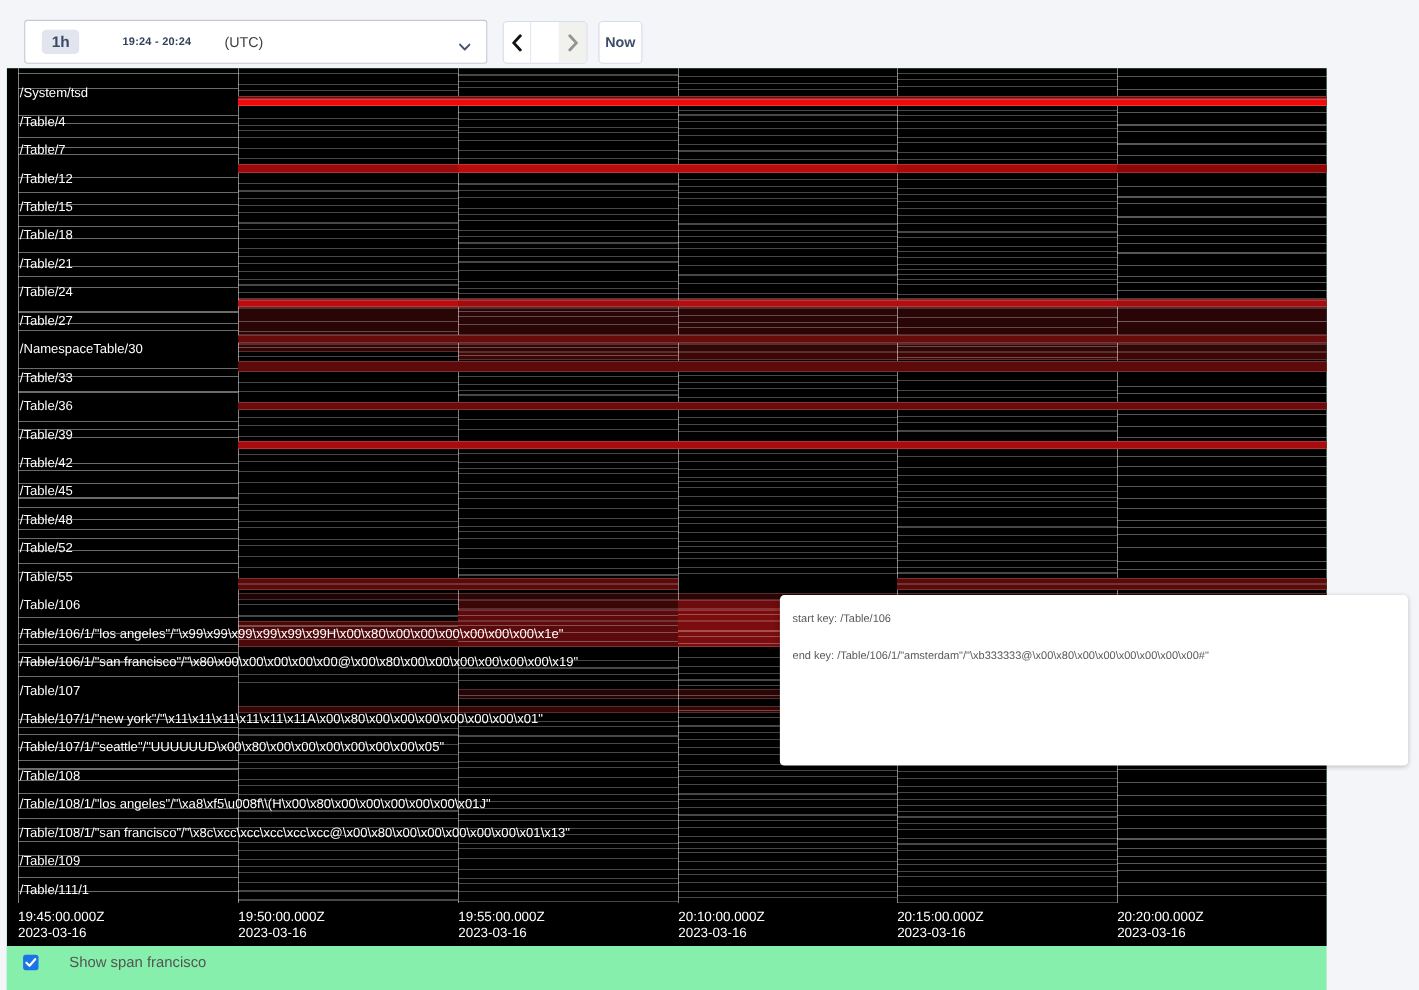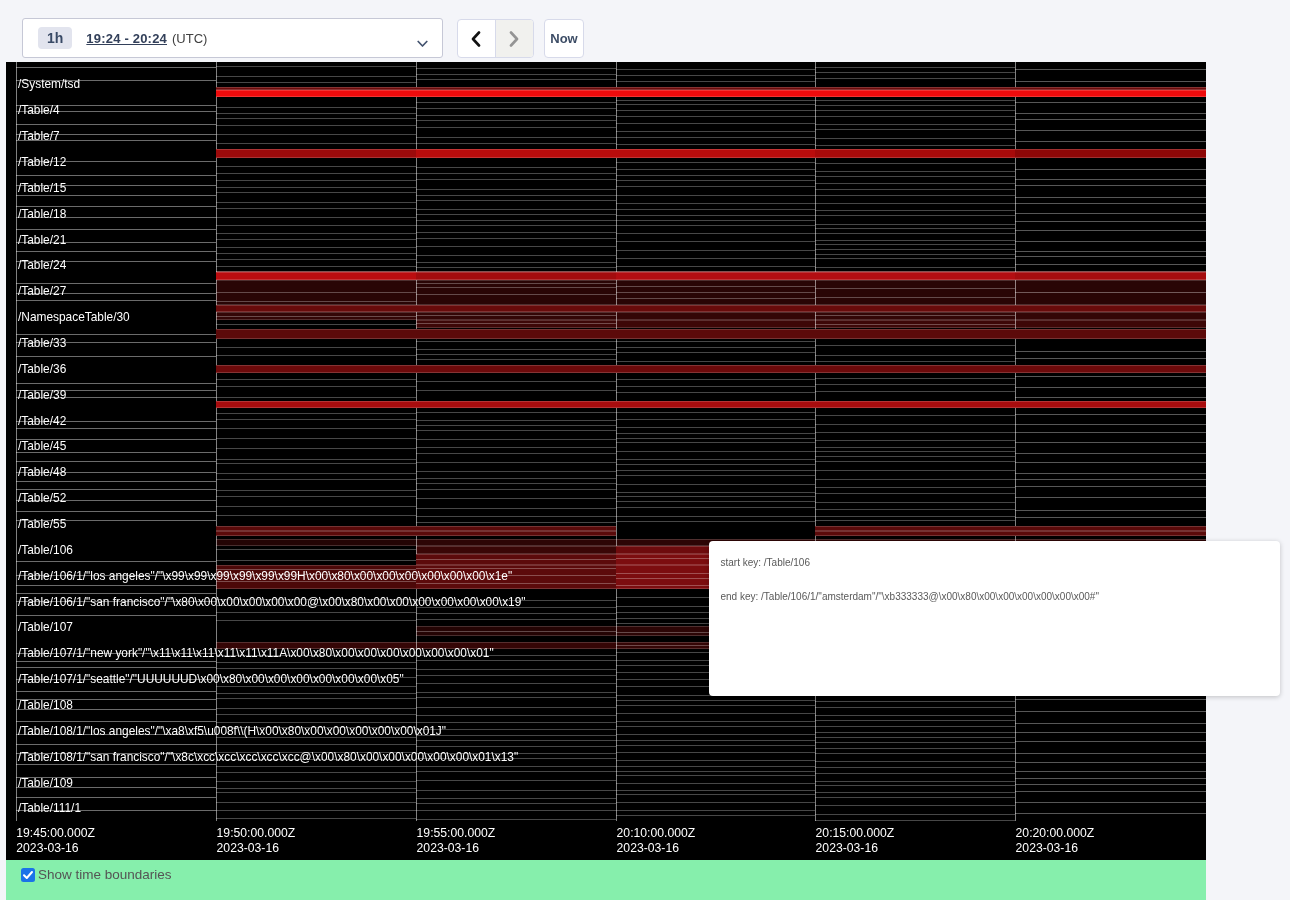--- a/index.html
+++ b/index.html
@@ -2,33 +2,33 @@
 <html><head>
 <meta charset="utf-8">
 <style>
   html,body{margin:0;padding:0;}
   body{
     width:1290px;height:900px;overflow:hidden;position:relative;
     background:#f4f5f9;
     font-family:"Liberation Sans",sans-serif;
     -webkit-font-smoothing:antialiased;
   }
-  .abs{position:absolute;}
+  .abs{position:absolute;gap:25px;}
   
   .time-select{
     left:22px;top:18px;width:419px;height:38px;
     background:#fff;border:1px solid #c6c8d6;border-radius:3px;
     display:flex;align-items:center;
   }
   .range-badge{
     margin-left:15px;background:#e2e4ee;border-radius:4px;
     height:22px;padding:0 9px;display:flex;align-items:center;
     font-size:14px;font-weight:bold;color:#394a66;
   }
-  .range-text{margin-left:14px;font-size:13px;font-weight:bold;color:#33405a;letter-spacing:0.2px;text-decoration:underline;}
+  .range-text{margin-left:14px;font-size:10px;font-weight:bold;color:#33405a;letter-spacing:0.2px;}
   .range-zone{margin-left:5px;font-size:13px;font-weight:normal;color:#404040;}
   .select-caret{position:absolute;right:14px;top:15px;}
   .arrow-group{
     left:457px;top:19px;width:77px;height:39px;
     border:1px solid #d7daea;border-radius:4px;background:#fff;
     display:flex;box-sizing:border-box;
   }
   .arrow-btn{width:50%;height:100%;display:flex;align-items:center;justify-content:center;}
   .arrow-btn.prev{border-right:1px solid #d7daea;box-sizing:border-box;border-radius:3px 0 0 3px;}
   .arrow-btn.next{background:#f1f1ee;border-radius:0 3px 3px 0;}
@@ -759,14 +759,14 @@
   <div>start key: /Table/106</div>
   <div>end key: /Table/106/1/"amsterdam"/"\xb333333@\x00\x80\x00\x00\x00\x00\x00\x00#"</div>
 </div>
 
 <div class="abs footer-row">
   <span class="checkbox">
     <svg width="12" height="12" viewBox="0 0 12 12">
         <polyline points="2,6.2 4.8,9 10,3" fill="none" stroke="#fff" stroke-width="2" stroke-linecap="round" stroke-linejoin="round"></polyline>
       </svg>
   </span>
-  <span class="footer-label">Show time boundaries</span>
+  <span class="footer-label">Show span francisco</span>
 </div>
 
 </body></html>

